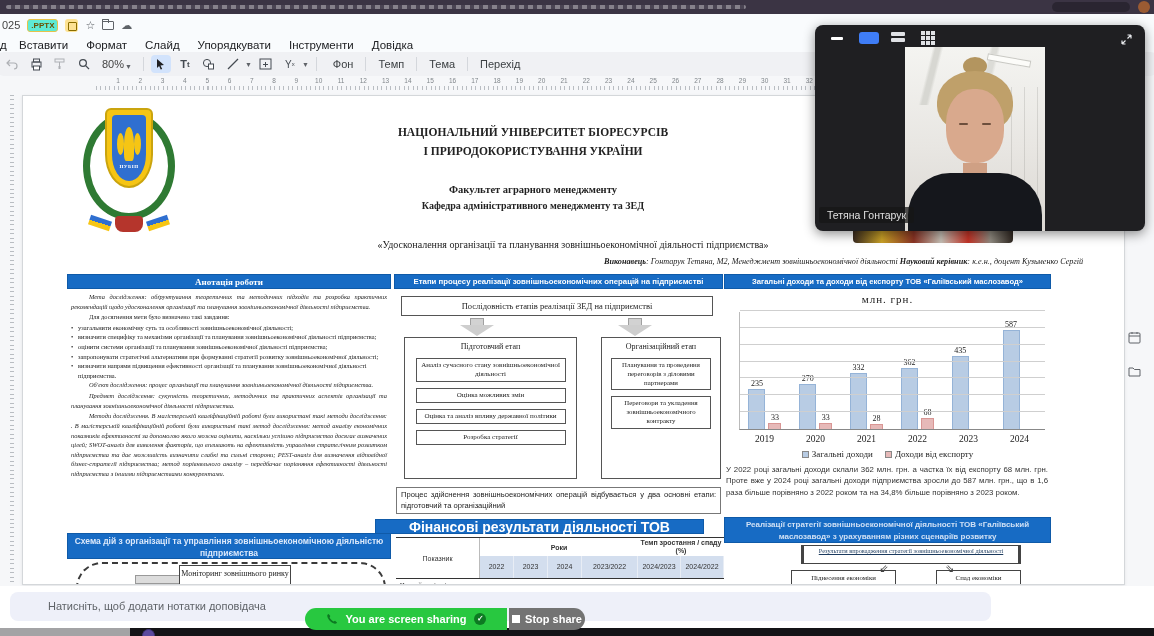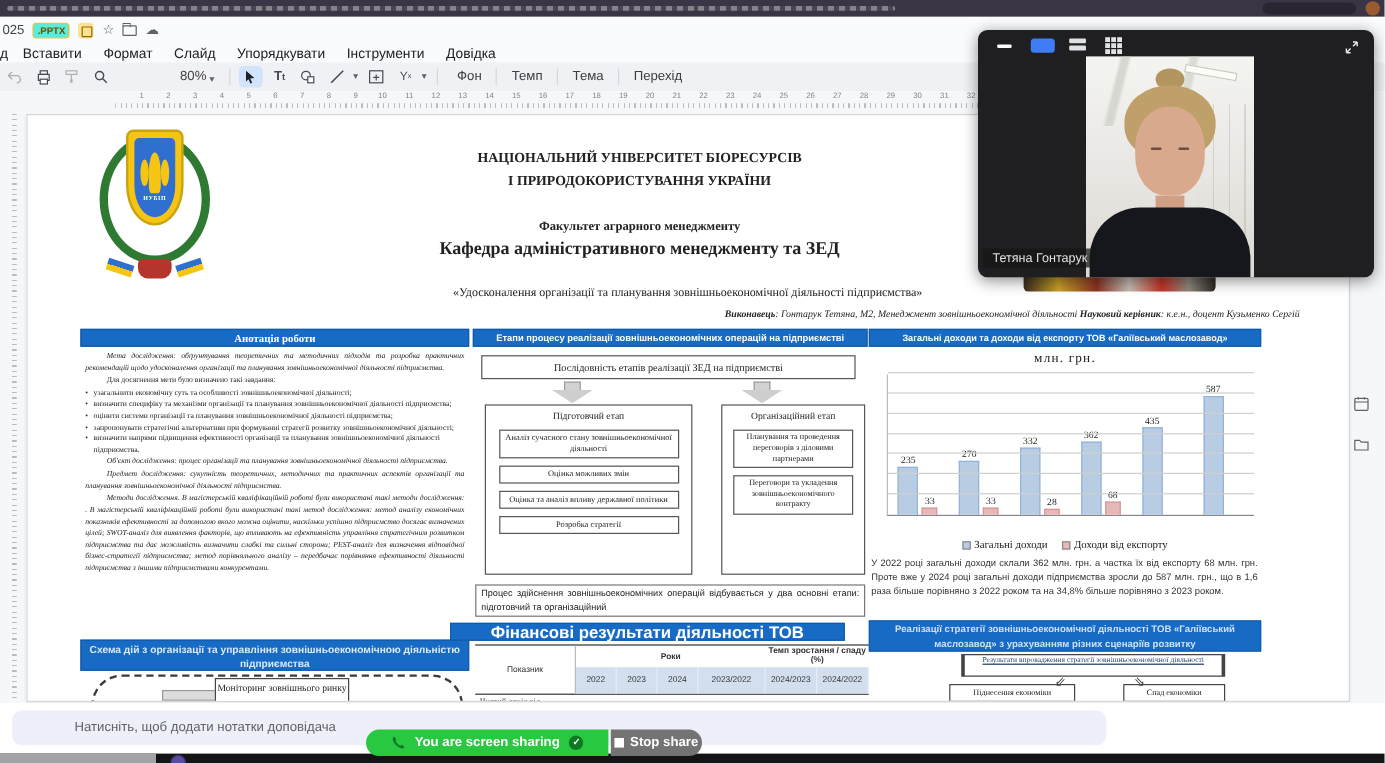--- a/index.html
+++ b/index.html
@@ -26,21 +26,21 @@
   .menubar .clip { width:10px; overflow:hidden; }
   .menu-item { padding:0 9px; cursor:default; }
 
   
   .toolbar { position:absolute; left:-6px; top:52px; width:1166px; height:24px; background:#f0f1f4; border-radius:10px; display:flex; align-items:center; gap:4px; padding-left:8px; color:#444; font-size:11px; }
   .t-ic { width:20px; height:18px; display:flex; align-items:center; justify-content:center; border-radius:4px; color:#454b52; }
   .t-ic svg { display:block; }
   .t-sel { background:#d2e3fc; }
   .t-sep { width:1px; height:14px; background:#d4d7dc; margin:0 3px; }
   .t-caret { font-size:7px; color:#5f6368; margin-left:-2px; }
-  .zoombox { display:flex; align-items:flex-end; gap:3px; padding:0 4px;margin-left:48px; }
+  .zoombox { display:flex; align-items:flex-end; gap:3px; padding:0 4px; }
   .view-btn { padding:2px 9px; font-size:11px; color:#3c4043; }
   .muted { opacity:.45; }
 
   
   .canvas { position:absolute; left:0; top:76px; width:1154px; height:510px; background:#f6f7f9; }
   .ruler-h { position:absolute; left:0; top:78px; width:1154px; height:12px; }
   .ruler-h .ticks { position:absolute; left:96px; top:8px; width:1020px; height:4px;
      background:repeating-linear-gradient(90deg,#b9bdc2 0 1px, transparent 1px 4.46px); }
   .rn { position:absolute; top:-1px; font-size:6.5px; color:#80868b; transform:translateX(-50%); }
   .ruler-v { position:absolute; left:10px; top:92px; width:4px; height:490px;
@@ -60,21 +60,21 @@
   .wheat::after { content:""; position:absolute; right:-7px; top:6px; width:7px; height:22px; background:#f6c514; border-radius:50%; }
   .logo-label { position:absolute; left:0; right:0; bottom:12px; text-align:center; font-size:5px; color:#fff; font-weight:bold; letter-spacing:.5px; }
   .ribbon { position:absolute; left:36px; bottom:0px; width:28px; height:16px; background:#b5352c; border-radius:4px 4px 8px 8px; }
   .flagL { position:absolute; left:10px; bottom:4px; width:22px; height:10px; background:linear-gradient(#2f6fd0 50%, #f6c514 50%); transform:rotate(18deg); }
   .flagR { position:absolute; right:10px; bottom:4px; width:22px; height:10px; background:linear-gradient(#2f6fd0 50%, #f6c514 50%); transform:rotate(-18deg); }
 
   .univ { position:absolute; left:250px; top:0; width:520px; text-align:center; font-weight:bold; }
   .univ .l1 { position:absolute; left:0; width:520px; top:30px; font-size:11.5px; }
   .univ .l2 { position:absolute; left:0; width:520px; top:49px; font-size:11.5px; }
   .univ .l3 { position:absolute; left:0; width:520px; top:88px; font-size:10.5px; }
-  .univ .l4 { position:absolute; left:0; width:520px; top:104px; font-size:15px; }
+  .univ .l4 { position:absolute; left:0; width:520px; top:104px; font-size:10px; }
   .thesis { position:absolute; left:40px; top:143px; width:1020px; text-align:center; font-size:10px; }
   .authors { position:absolute; left:40px; top:161px; width:1020px; text-align:right; font-size:8.2px; font-style:italic; }
   .authors b { font-style:italic; }
 
   .sec-h { position:absolute; background:#176bc4; border:1px solid #0f5aa8; color:#fff; text-align:center; font-weight:bold; font-family:"Liberation Sans",sans-serif; }
   .h1c { left:44px; top:178px; width:324px; height:15px; line-height:14px; font-size:9px; font-family:"Liberation Serif",serif; }
   .h2c { left:371px; top:178px; width:329px; height:15px; line-height:14px; font-size:7.8px; }
   .h3c { left:701px; top:178px; width:327px; height:15px; line-height:14px; font-size:7.6px; }
   .h1b { left:44px; top:437px; width:324px; height:26px; line-height:12px; font-size:8.5px; padding-top:1px; color:#dce9fb; }
   .h2b { left:352px; top:423px; width:329px; height:15px; line-height:14px; font-size:14px; }
@@ -141,21 +141,21 @@
   
   .strat-top { position:absolute; left:778px; top:449px; width:220px; height:19px; border:1px solid #444; border-left-width:3px; border-right-width:3px; font-size:6.3px; line-height:8.6px; text-align:center; text-decoration:underline; padding-top:1px; color:#1b3a5e; }
   .o-arrow { position:absolute; font-size:11px; color:#444; font-family:"DejaVu Sans",sans-serif; }
   .strat-box { position:absolute; top:474px; height:15px; border:1px solid #444; font-size:6.8px; line-height:13px; text-align:center; }
 
   
   .side-ic { position:absolute; left:1128px; width:13px; height:13px; color:#5f6368; }
 
   
   .notesbar { position:absolute; left:0; top:586px; width:1154px; height:42px; background:#fff; }
-  .notes-input { position:absolute; left:10px; top:6px; width:912px; height:29px; background:#eef0f9; border-radius:8px; color:#5f6368; font-size:11px; line-height:29px; padding-left:52px; }
+  .notes-input { position:absolute; left:10px; top:6px; width:981px; height:29px; background:#eef0f9; border-radius:8px; color:#5f6368; font-size:11px; line-height:29px; padding-left:38px; }
 
   
   .taskbar { position:absolute; left:0; top:628px; width:1154px; height:8px; background:#141417; }
   .taskbar .lft { position:absolute; left:0; top:0; width:130px; height:8px; background:#a3a3a5; }
   .tb-app { position:absolute; left:142px; top:629px; width:13px; height:13px; border-radius:50%; background:#5b4a9e; border:1px solid #3e3375; z-index:3; }
 
   
   .share-wrap { position:absolute; left:305px; top:608px; height:22px; display:flex; z-index:60; }
   .green-pill { width:202px; background:#28c840; border-radius:11px 0 0 11px; display:flex; align-items:center; justify-content:center; gap:8px; color:#fff; font-weight:bold; font-size:11px; }
   .phone-ic, .check-ic { width:12px; height:12px; }
@@ -505,20 +505,28 @@
           </div>
         </div>
         <div class="gridline" style="bottom: 16.8571px;"></div>
         <div class="gridline" style="bottom: 33.7143px;"></div>
         <div class="gridline" style="bottom: 50.5714px;"></div>
         <div class="gridline" style="bottom: 67.4286px;"></div>
         <div class="gridline" style="bottom: 84.2857px;"></div>
         <div class="gridline" style="bottom: 101.143px;"></div>
         <div class="gridline" style="bottom: 118px;"></div>
       </div>
+    <div class="chart-x" id="chart-x">
+        <span>2019</span>
+        <span>2020</span>
+        <span>2021</span>
+        <span>2022</span>
+        <span>2023</span>
+        <span>2024</span>
+      </div>
     <div class="chart-legend" id="chart-legend">
         <span class="leg-item">
           <span class="leg-sq" style="background: rgb(184, 204, 228);"></span>
           <span>Загальні доходи</span>
         </span>
         <span class="leg-item">
           <span class="leg-sq" style="background: rgb(230, 185, 184);"></span>
           <span>Доходи від експорту</span>
         </span>
       </div>

